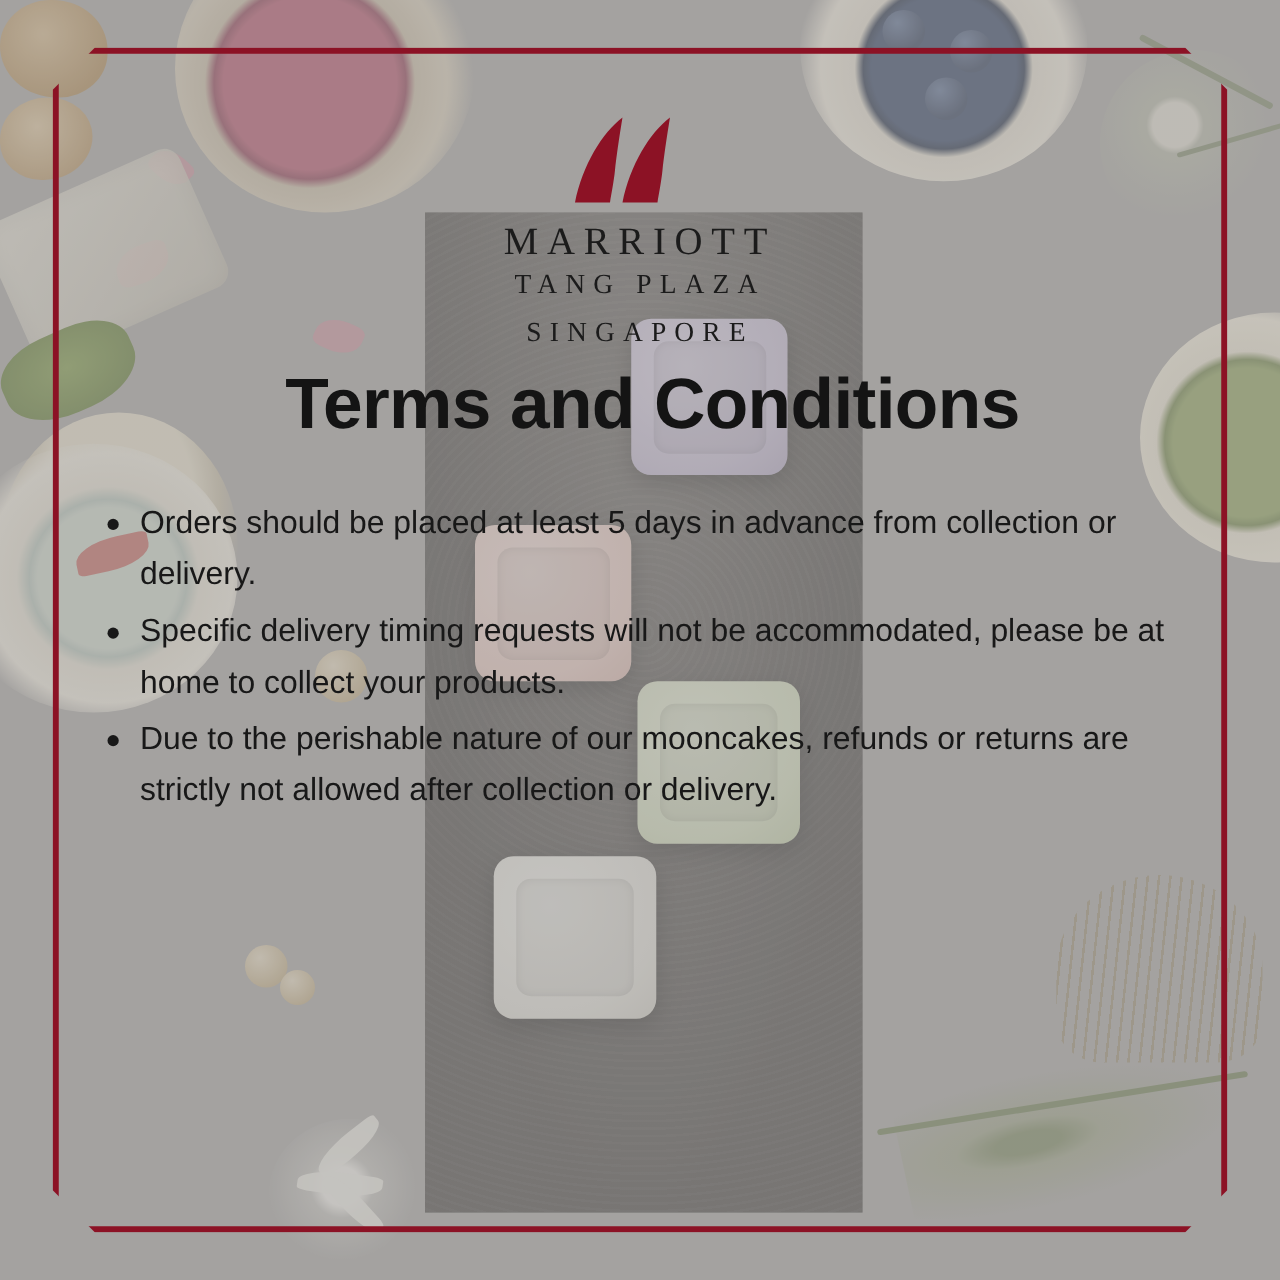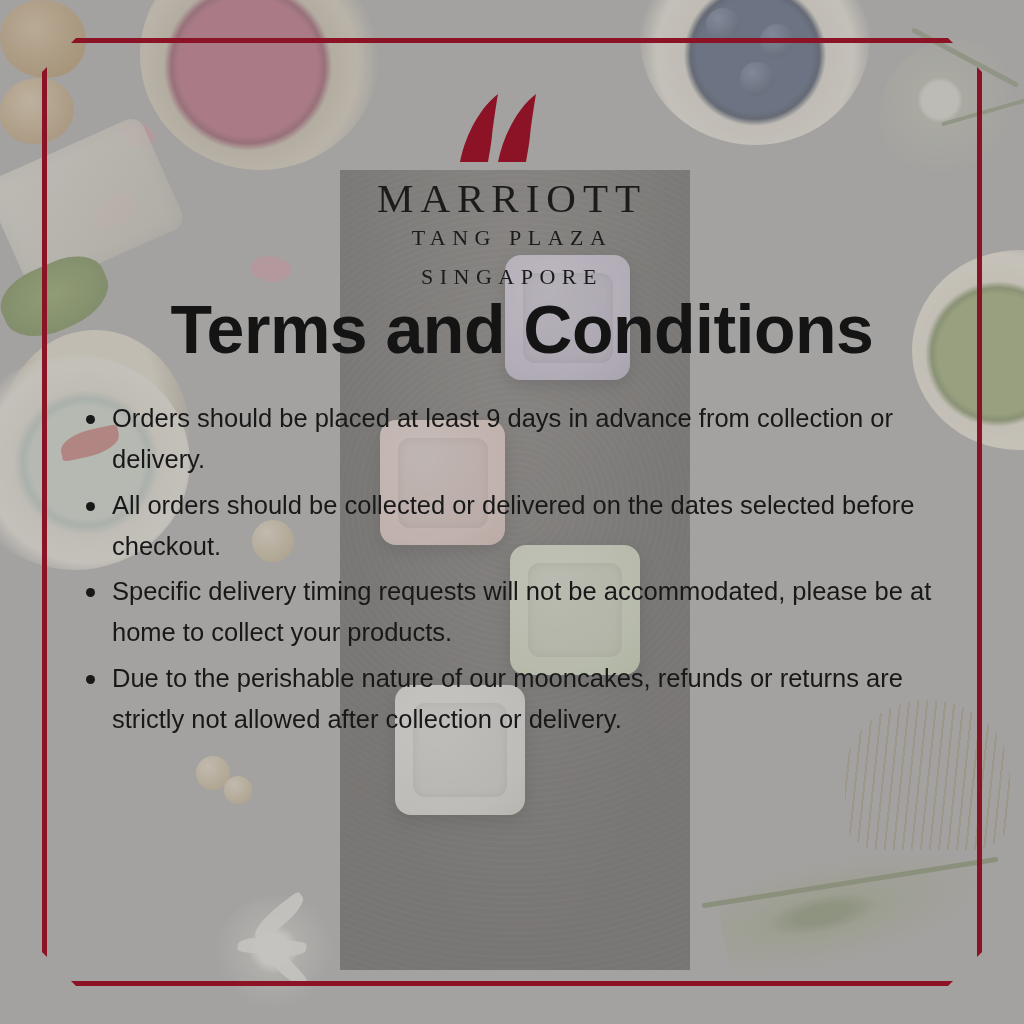--- a/index.html
+++ b/index.html
@@ -206,40 +206,40 @@
   .content { position: absolute; inset: 0; }
 
   .logo-block {
     position: absolute;
     left: 0; right: 0; top: 92px;
     text-align: center;
   }
   .logo-mark { display: block; margin: 0 auto 12px; }
   .brand-name {
     font-family: "Liberation Serif", serif;
-    font-size: 41px;
+    font-size: 31px;
     letter-spacing: 7px;
     color: #1b1b1b;
     font-weight: 400;
     line-height: 1.1;
   }
   .brand-sub {
     font-family: "Liberation Serif", serif;
     font-size: 22px;
     letter-spacing: 6.5px;
     color: #1b1b1b;
     margin-top: 9px;
     line-height: 1.35;
   }
 
   .title {
     position: absolute;
     left: 0; right: 0; top: 290px;
     text-align: center;
-    font-size: 68px;
+    font-size: 57px;
     font-weight: 700;
     letter-spacing: -0.5px;
     color: #141414;
     margin-left: 20px;
   }
 
   .terms {
     position: absolute;
     left: 78px;
     top: 398px;
@@ -339,20 +339,19 @@
         <path d="M50 70 C 56 40, 72 14, 88 2 C 88 2, 84 26, 82 44 C 81 54, 79 63, 78 70 Z" fill="#8c1225"></path>
       </svg>
       <div class="brand-name">MARRIOTT</div>
       <div class="brand-sub" style="margin-top:2px">TANG PLAZA</div>
       <div class="brand-sub">SINGAPORE</div>
     </div>
 
     <div class="title">Terms and Conditions</div>
 
     <ul class="terms">
-      <li>Orders should be placed at least 9 days in advance from collection or delivery.</li>
-      <li>All orders should be collected or delivered on the dates selected before checkout.</li>
+      <li>Orders should be placed at least 5 days in advance from collection or delivery.</li>
       <li>Specific delivery timing requests will not be accommodated, please be at home to collect your products.</li>
       <li>Due to the perishable nature of our mooncakes, refunds or returns are strictly not allowed after collection or delivery.</li>
     </ul>
 
   </div>
 </div>
 
 </body></html>

